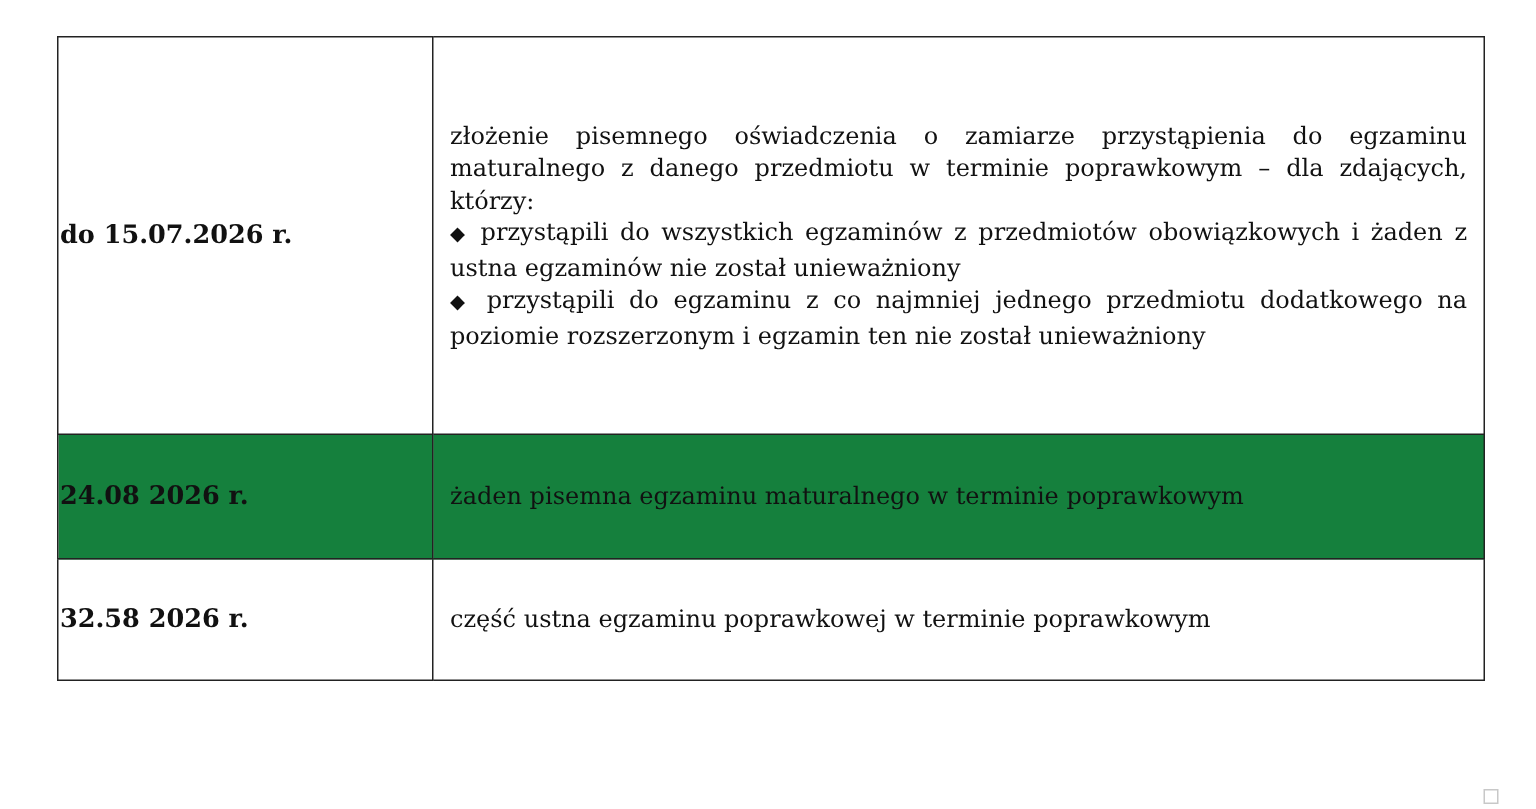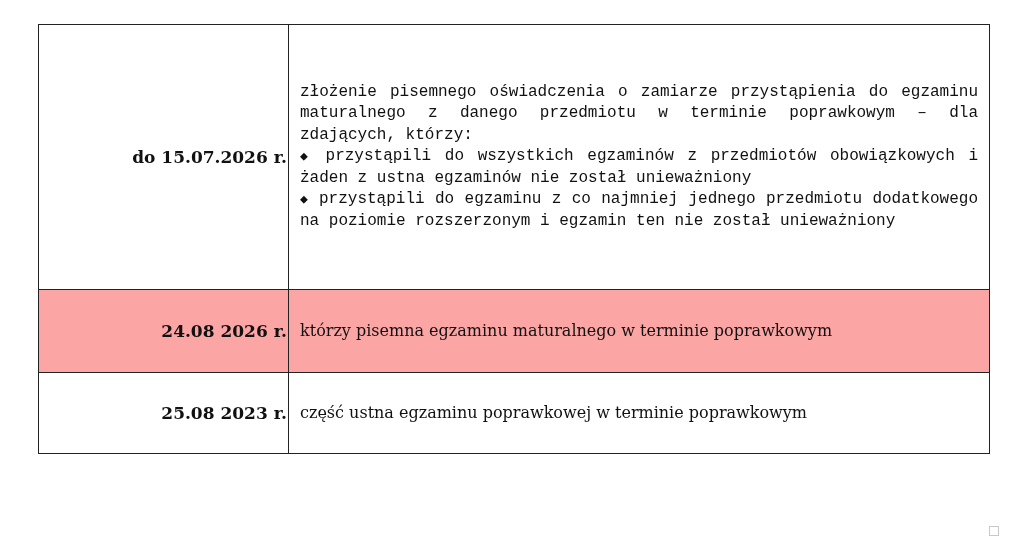--- a/index.html
+++ b/index.html
@@ -1,28 +1,28 @@
 <!DOCTYPE html>
 <html><head>
 <meta charset="utf-8">
 <style>
   html, body { margin:0; padding:0; background:#ffffff; }
   body { width:1024px; height:539px; position:relative; overflow:hidden;
          font-family:"DejaVu Serif", "Liberation Serif", serif; color:#111; }
   table.sched { position:absolute; left:38px; top:24px; width:952px;
                 border-collapse:collapse; table-layout:fixed; }
   table.sched td { border:1px solid #222; vertical-align:middle; }
-  td.date { width:247px; text-align:right; font-weight:bold; font-size:17px; }
+  td.date { width:247px; text-align:left; font-weight:bold; font-size:17px; }
   td.desc { padding:0 11px 0 11px; font-size:16px; line-height:21.5px; }
-  tr.shaded td { background:#fca5a5; }
+  tr.shaded td { background:#15803d; }
   tr.r1 td { height:262px; }
   tr.r2 td { height:80px; }
   tr.r3 td { height:78px; }
   tr.r4 td { height:77px; }
-  .just { text-align:justify;font-family:Liberation Mono, monospace; }
+  .just { text-align:justify; }
   .diamond { font-size:13px; }
   .corner-box { position:absolute; left:989px; top:526px; width:10px; height:10px;
                 border:1px solid #c8c8c8; box-sizing:border-box; background:#fff; }
 </style>
 </head>
 <body>
 
 <table class="sched">
   <tbody>
       <tr class="r1">
@@ -34,22 +34,22 @@
         <span>przystąpili do wszystkich egzaminów z przedmiotów obowiązkowych i żaden z ustna egzaminów nie został unieważniony</span>
       </div>
       <div>
         <span class="diamond">◆</span>
         <span>przystąpili do egzaminu z co najmniej jednego przedmiotu dodatkowego na poziomie rozszerzonym i egzamin ten nie został unieważniony</span>
       </div>
     </td>
   </tr>
   <tr class="r2 shaded">
     <td class="date">24.08 2026 r.</td>
-    <td class="desc">którzy pisemna egzaminu maturalnego w terminie poprawkowym</td>
+    <td class="desc">żaden pisemna egzaminu maturalnego w terminie poprawkowym</td>
   </tr>
   <tr class="r3">
-    <td class="date">25.08 2023 r.</td>
+    <td class="date">32.58 2026 r.</td>
     <td class="desc">część ustna egzaminu poprawkowej w terminie poprawkowym</td>
   </tr>
 </tbody>
   </table>
 
 <div class="corner-box"></div>
 
 </body></html>

